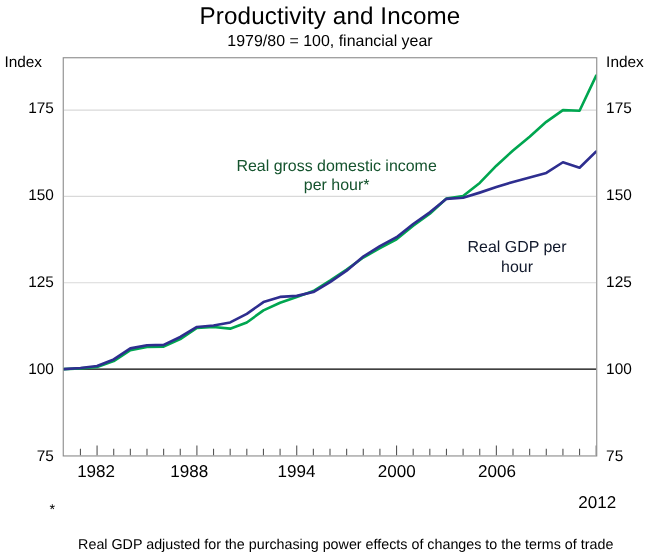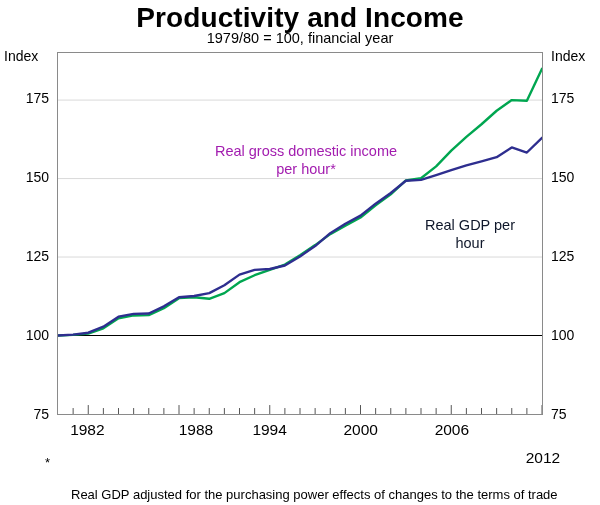--- a/index.html
+++ b/index.html
@@ -23,22 +23,22 @@
     width: 600px;
     height: 505px;
   }
 
   
   #chart-title {
     position: absolute;
     left: 0; top: 2px;
     width: 600px;
     text-align: center;
-    font-size: 28px;
-    font-weight: bold;
+    font-size: 22px;
+    font-weight: normal;
     letter-spacing: 0.1px;
   }
   #chart-subtitle {
     position: absolute;
     left: 0; top: 30px;
     width: 600px;
     text-align: center;
     font-size: 14.5px;
     font-weight: normal;
   }
@@ -95,21 +95,21 @@
     position: absolute;
     font-size: 14.5px;
     line-height: 18px;
     text-align: center;
     white-space: pre-line;
   }
   #label-income {
     left: 186px;
     top: 142px;
     width: 240px;
-    color: #a21caf;
+    color: #14532d;
   }
   #label-gdp {
     left: 396px;
     top: 216px;
     width: 148px;
     color: #0f172a;
   }
 
   
   #footnotes {
@@ -206,21 +206,21 @@
     </div>
   <div id="ytick-labels-right">
       <div class="ytick ytick-right" style="top: 407px;">75</div>
       <div class="ytick ytick-right" style="top: 328.087px;">100</div>
       <div class="ytick ytick-right" style="top: 249.174px;">125</div>
       <div class="ytick ytick-right" style="top: 170.261px;">150</div>
       <div class="ytick ytick-right" style="top: 91.3478px;">175</div>
     </div>
   <div id="xtick-labels">
       <div class="xtick" style="left: 55.375px;">1982</div>
-      <div class="xtick" style="left: 164px;">1988</div>
+      <div class="xtick" style="left: 140px;">1988</div>
       <div class="xtick" style="left: 237.625px;">1994</div>
       <div class="xtick" style="left: 328.75px;">2000</div>
       <div class="xtick" style="left: 419.875px;">2006</div>
       <div class="xtick" style="left: 511px; margin-top: 28px;">2012</div>
     </div>
 
   <div class="series-label" id="label-income">Real gross domestic income
 per hour*</div>
 
   <div class="series-label" id="label-gdp">Real GDP per

